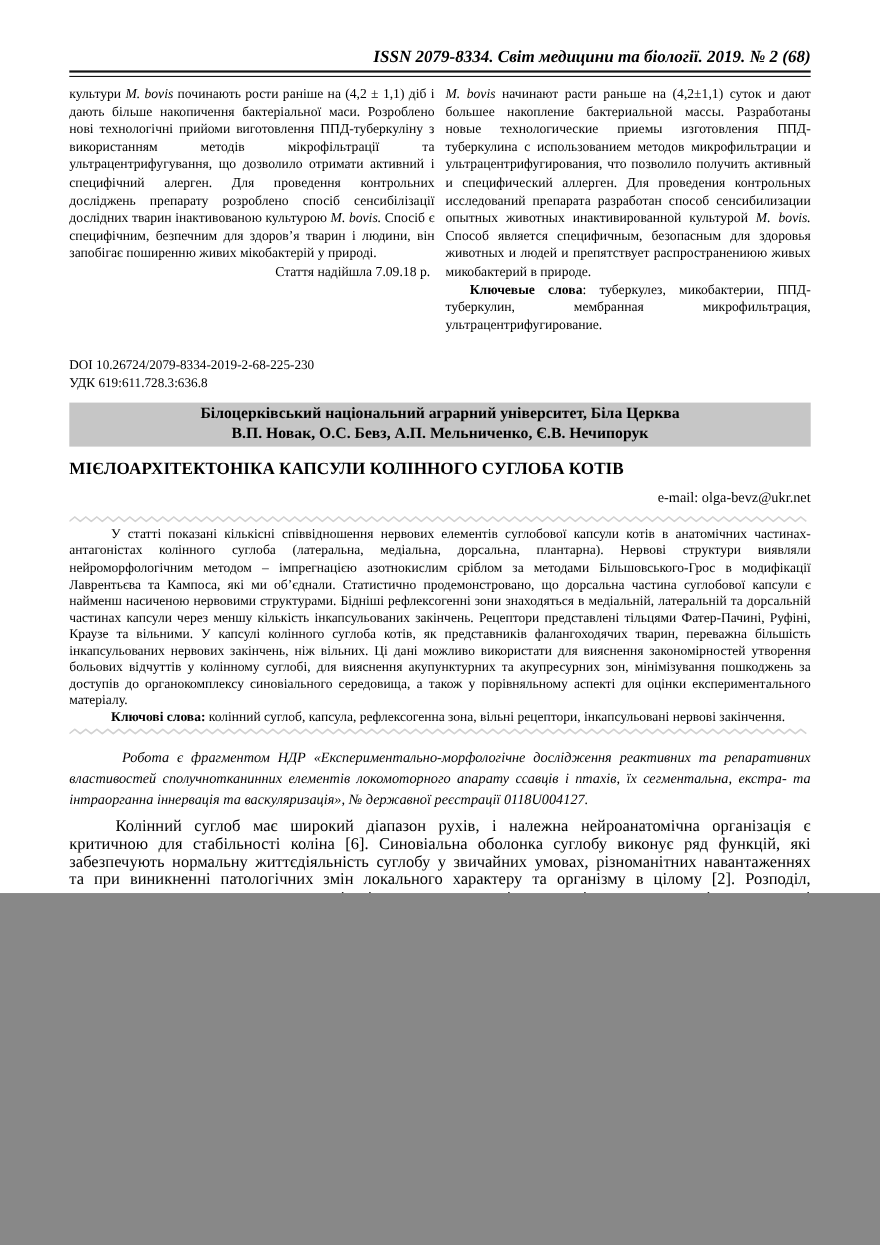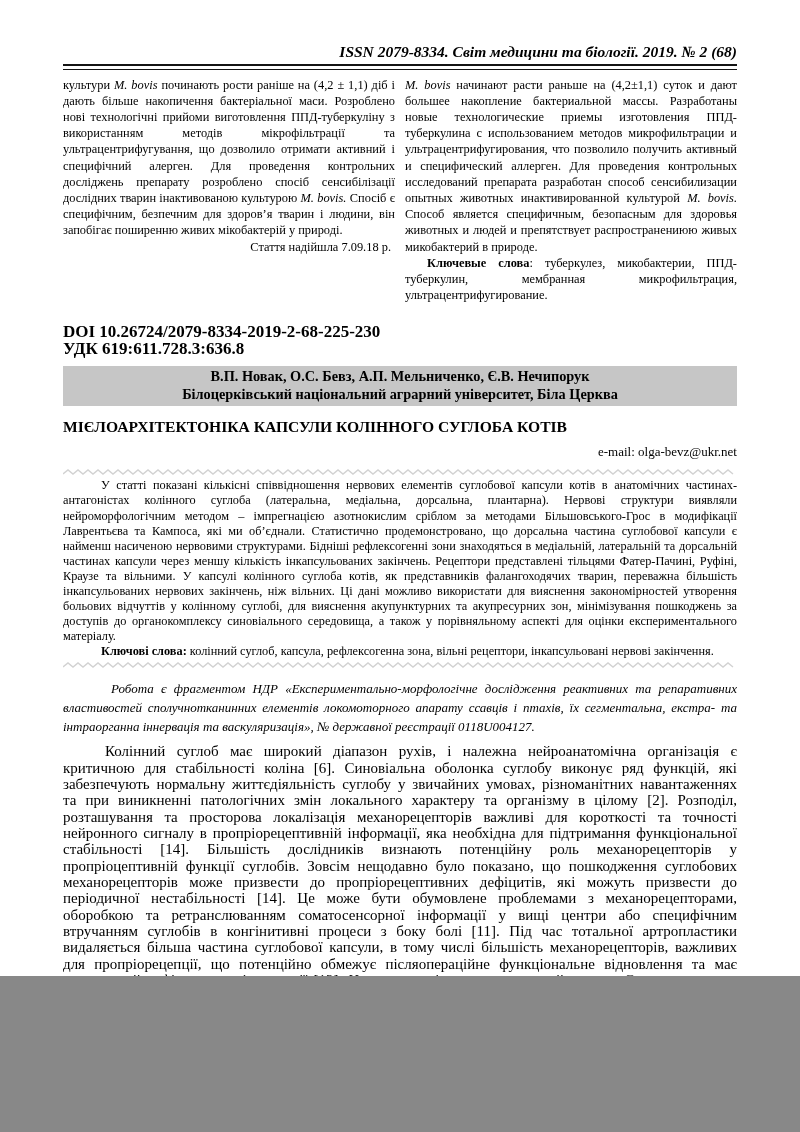--- a/index.html
+++ b/index.html
@@ -1,36 +1,36 @@
 <!DOCTYPE html>
 <html lang="uk"><head>
 <meta charset="utf-8">
 <style>
   html,body{margin:0;padding:0;background:#888;}
   .page{
-    width:800px;height:976px;background:#ffffff;margin:0 auto;
+    width:800px;height:812px;background:#ffffff;margin:0 auto;
     font-family:"Liberation Serif","DejaVu Serif",serif;color:#000;
     position:relative;overflow:hidden;box-sizing:border-box;
     padding:42px 63px 0 63px;
   }
   .content{width:674px;}
   
   .issn{font-size:15.5px;font-weight:bold;font-style:italic;text-align:right;line-height:19px;}
   .double-rule{margin-top:3px;height:2.5px;border-top:2.6px solid #141414;border-bottom:1.2px solid #141414;}
   
   .cols{display:flex;gap:10px;margin-top:7px;}
   .col{width:332px;font-size:12.4px;line-height:16.2px;text-align:justify;}
   .col p{margin:0;}
   .col .kw{text-indent:22px;}
   .received{text-align:right;text-indent:0;padding-right:4px;}
   .reviewer{text-align:right;text-indent:0;padding-right:28px;margin-top:16px !important;}
   .received{margin-top:0 !important;}
   b.kwl{font-weight:bold;}
   
-  .doiblock{margin-top:20px;font-size:17px;font-weight:bold;line-height:17px;}
+  .doiblock{margin-top:20px;font-size:12px;font-weight:normal;line-height:17px;}
   .doiblock div{margin:0;}
   
   .authors-block{
     margin-top:9px;background:#c6c6c6;text-align:center;
     font-weight:bold;font-size:14.3px;line-height:17.5px;padding:2px 0 3px 0;
   }
   
   .art-title{margin-top:11px;font-weight:bold;font-size:15.6px;line-height:19px;}
   .email{margin-top:8px;text-align:right;font-size:13px;line-height:16px;}
   
@@ -66,22 +66,22 @@
         <p class="kw"><b class="kwl">Ключевые слова</b><span>: туберкулез, микобактерии, ППД-туберкулин, мембранная микрофильтрация, ультрацентрифугирование.</span></p>
       </div>
     </div>
 
     <div class="doiblock">
       <div>DOI 10.26724/2079-8334-2019-2-68-225-230</div>
       <div>УДК 619:611.728.3:636.8</div>
     </div>
 
     <div class="authors-block">
+      <div>Білоцерківський національний аграрний університет, Біла Церква</div>
       <div>В.П. Новак, О.С. Бевз, А.П. Мельниченко, Є.В. Нечипорук</div>
-      <div>Білоцерківський національний аграрний університет, Біла Церква</div>
     </div>
 
     <div class="art-title">МІЄЛОАРХІТЕКТОНІКА КАПСУЛИ КОЛІННОГО СУГЛОБА КОТІВ</div>
 
     <div class="email">e-mail: olga-bevz@ukr.net</div>
 
     <svg class="zz" width="674" height="6" viewBox="0 0 674 6">
         <polyline fill="none" stroke="#d2d2d2" stroke-width="1.4" points="0,5 5,1 10,5 15,1 20,5 25,1 30,5 35,1 40,5 45,1 50,5 55,1 60,5 65,1 70,5 75,1 80,5 85,1 90,5 95,1 100,5 105,1 110,5 115,1 120,5 125,1 130,5 135,1 140,5 145,1 150,5 155,1 160,5 165,1 170,5 175,1 180,5 185,1 190,5 195,1 200,5 205,1 210,5 215,1 220,5 225,1 230,5 235,1 240,5 245,1 250,5 255,1 260,5 265,1 270,5 275,1 280,5 285,1 290,5 295,1 300,5 305,1 310,5 315,1 320,5 325,1 330,5 335,1 340,5 345,1 350,5 355,1 360,5 365,1 370,5 375,1 380,5 385,1 390,5 395,1 400,5 405,1 410,5 415,1 420,5 425,1 430,5 435,1 440,5 445,1 450,5 455,1 460,5 465,1 470,5 475,1 480,5 485,1 490,5 495,1 500,5 505,1 510,5 515,1 520,5 525,1 530,5 535,1 540,5 545,1 550,5 555,1 560,5 565,1 570,5 575,1 580,5 585,1 590,5 595,1 600,5 605,1 610,5 615,1 620,5 625,1 630,5 635,1 640,5 645,1 650,5 655,1 660,5 665,1 670,5"></polyline>
       </svg>
 

